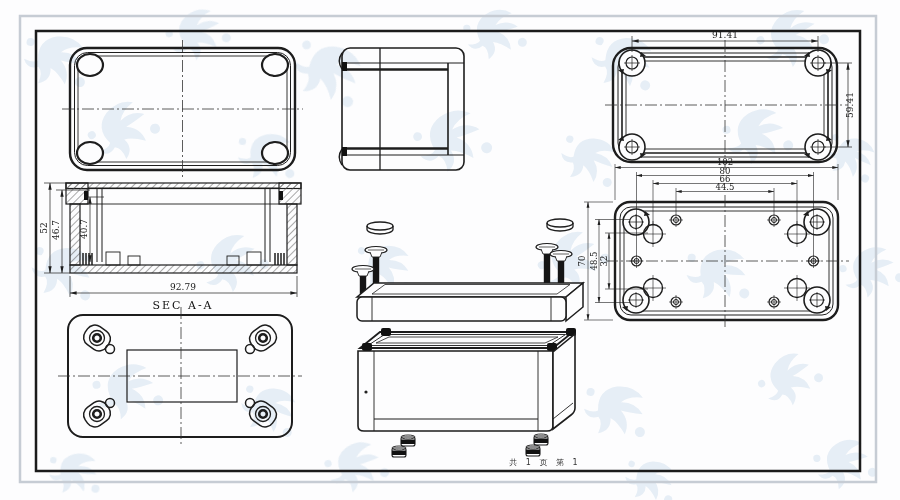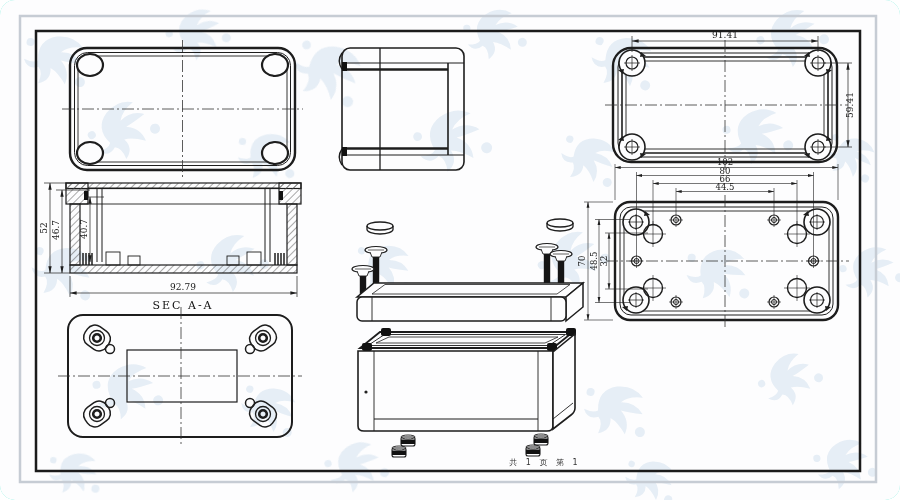--- a/index.html
+++ b/index.html
@@ -1,17 +1,17 @@
 <!DOCTYPE html>
 <html><head>
 <meta charset="utf-8">
 <style>
   html,body{margin:0;padding:0;background:#ffffff;}
   #sheet{position:relative;width:900px;height:500px;background:#5eead4;overflow:hidden;
-         font-family:"DejaVu Sans",sans-serif;border-radius:15px;}
+         font-family:"DejaVu Sans",sans-serif;}
   svg{display:block;}
   .dim{font:9px "DejaVu Serif",serif;fill:#1a1a1a;stroke:none;}
   .dim-sm{font:8.5px "DejaVu Serif",serif;fill:#1a1a1a;stroke:none;}
   .seclabel{font:11px "DejaVu Serif",serif;letter-spacing:2px;fill:#111;stroke:none;}
   .footer{font:8px "DejaVu Sans",sans-serif;letter-spacing:3px;fill:#333;stroke:none;}
 </style>
 </head>
 <body>
 
 <div id="sheet">

